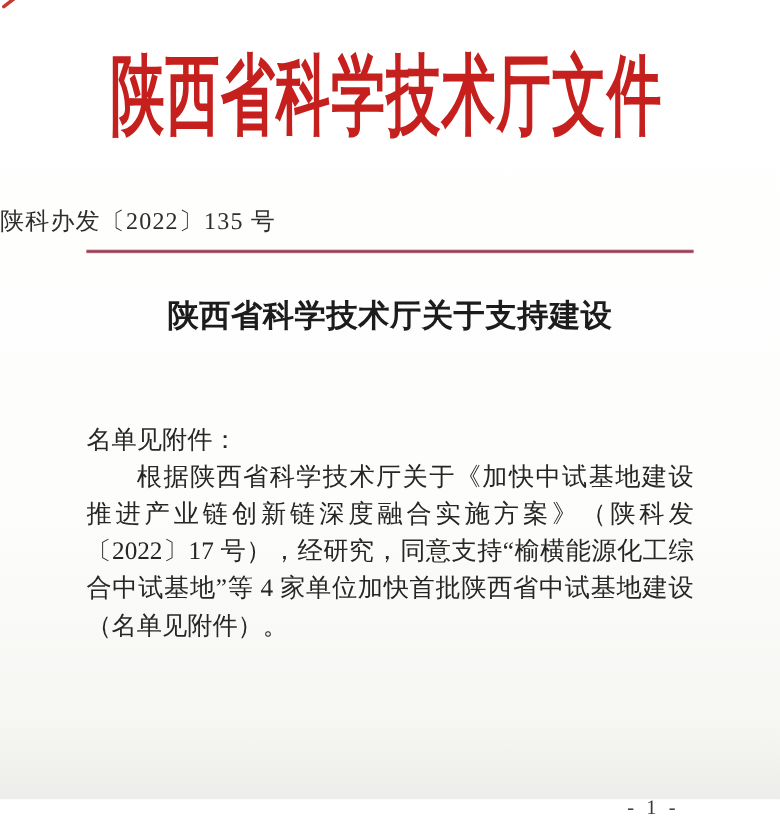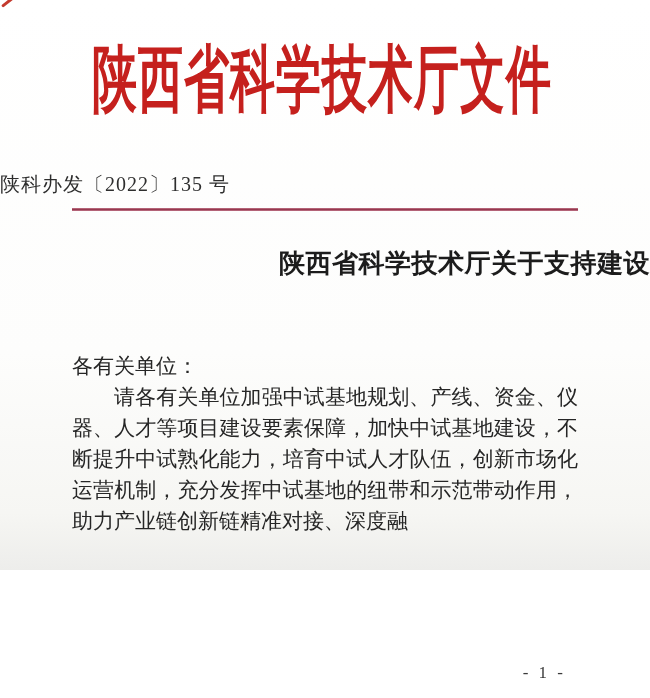--- a/index.html
+++ b/index.html
@@ -9,21 +9,21 @@
     height: 698px;
     overflow: hidden;
   }
   body {
     font-family: "Liberation Serif", "DejaVu Serif", serif;
     background: #ffffff;
   }
   .doc {
     position: relative;
     width: 650px;
-    height: 570px;
+    height: 666px;
     background: linear-gradient(180deg, #ffffff 0%, #fdfdfc 62%, #f6f6f3 90%, #ededeb 100%);
   }
   
   .corner-mark {
     position: absolute;
     left: 2px;
     top: 5px;
     width: 15px;
     height: 3px;
     border-radius: 2px;
@@ -63,21 +63,21 @@
     left: 72px;
     width: 506px;
     height: 3px;
     background: linear-gradient(180deg, #c2788c 0%, var(--divider-red, #96394f) 50%, #c2788c 100%);
   }
   .doc-title {
     position: absolute;
     top: 247px;
     left: 0;
     right: 0;
-    text-align: right;
+    text-align: center;
     font-size: 26px;
     font-weight: bold;
     line-height: 33px;
     letter-spacing: 0.5px;
     color: #1c1c1c;
   }
   .body-text {
     position: absolute;
     top: 351px;
     left: 72px;
@@ -114,19 +114,19 @@
 
   <div class="doc-number">陕科办发〔2022〕135 号</div>
 
   <div class="red-line"></div>
 
   <div class="doc-title">
     <div>陕西省科学技术厅关于支持建设</div>
   </div>
 
   <div class="body-text">
-    <p class="salutation">各有关单位：</p>
-    <p class="para">请各有关单位加强中试基地规划、产线、资金、仪器、人才等项目建设要素保障，加快中试基地建设，不断提升中试熟化能力，培育中试人才队伍，创新市场化运营机制，充分发挥中试基地的纽带和示范带动作用，助力产业链创新链精准对接、深度融</p>
+    <p class="salutation">名单见附件：</p>
+    <p class="para">根据陕西省科学技术厅关于《加快中试基地建设 推进产业链创新链深度融合实施方案》（陕科发〔2022〕17 号），经研究，同意支持“榆横能源化工综合中试基地”等 4 家单位加快首批陕西省中试基地建设（名单见附件）。</p>
   </div>
 
   <div class="page-number">- 1 -</div>
 
 </div>
 
 </body></html>

